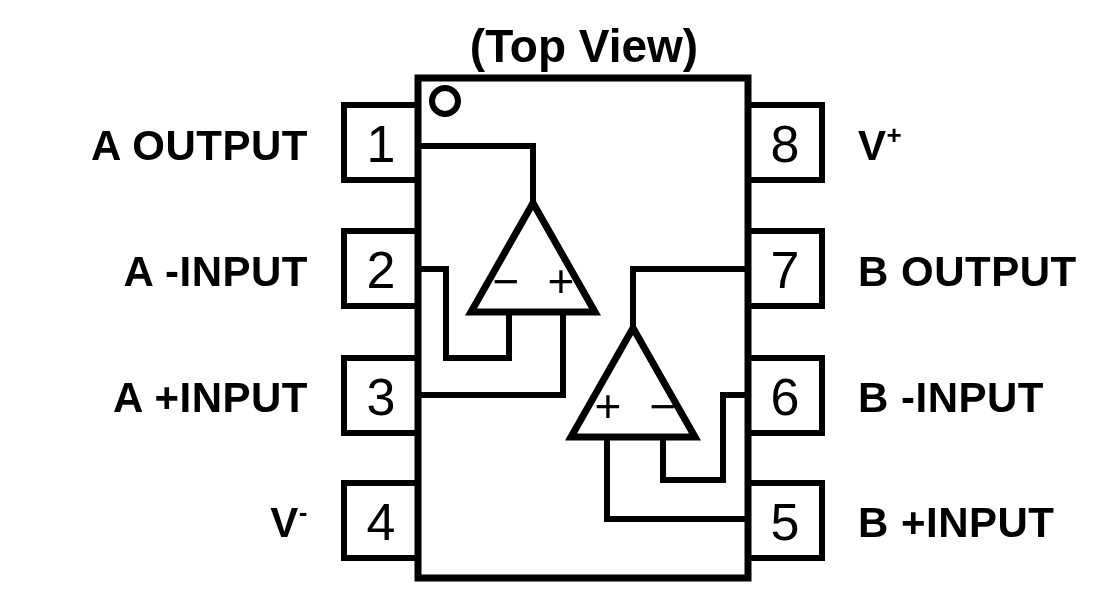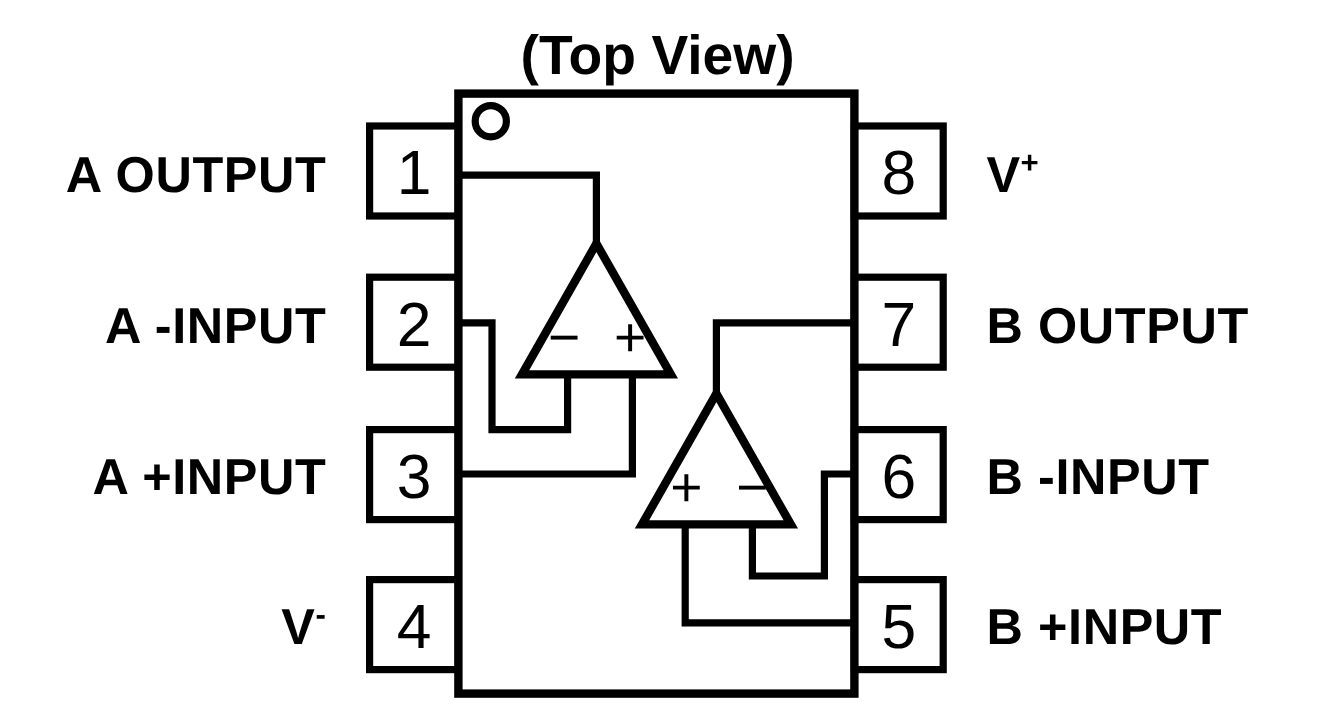--- a/index.html
+++ b/index.html
@@ -12,20 +12,21 @@
     width: 1100px;
     height: 604px;
     overflow: hidden;
     font-family: "Liberation Sans", sans-serif;
   }
   #diagram-root {
     position: relative;
     width: 912px;
     height: 604px;
     background: #ffffff;
+    padding-left: 36px;
   }
   svg#pinout-svg {
     display: block;
     width: 1100px;
     height: 604px;
   }
   .chip-outline,
   .pin-box,
   .wire,
   .amp-triangle {

